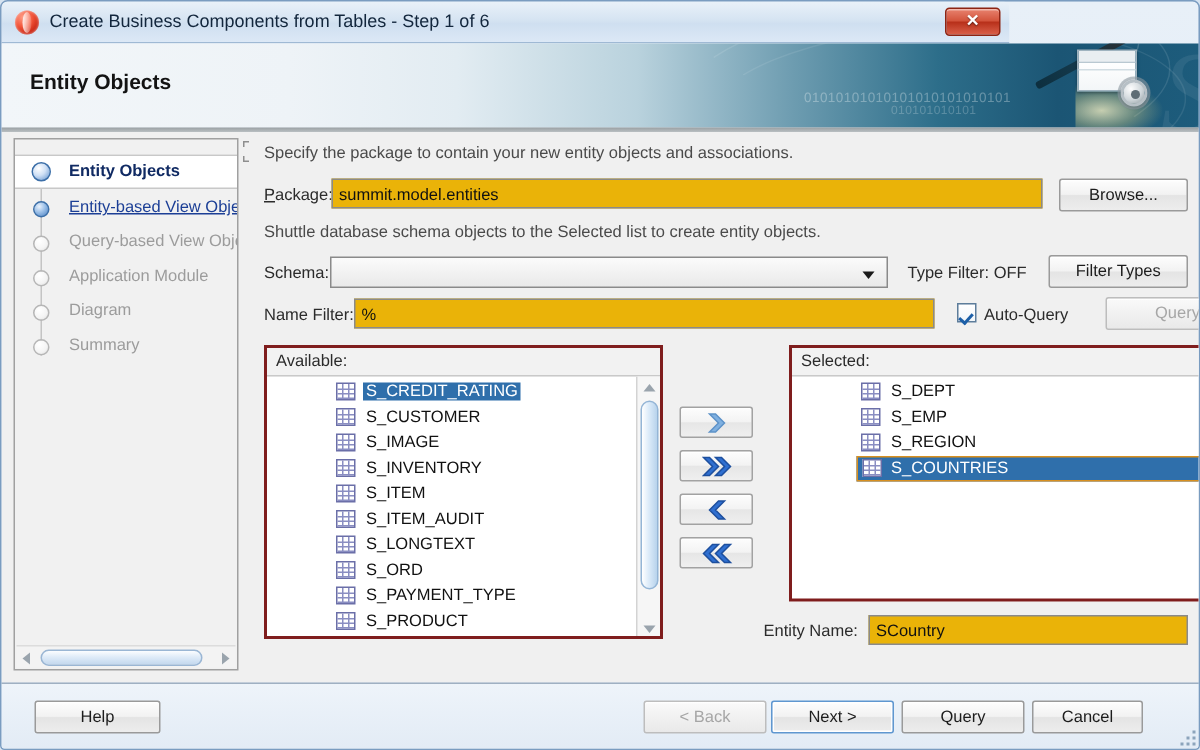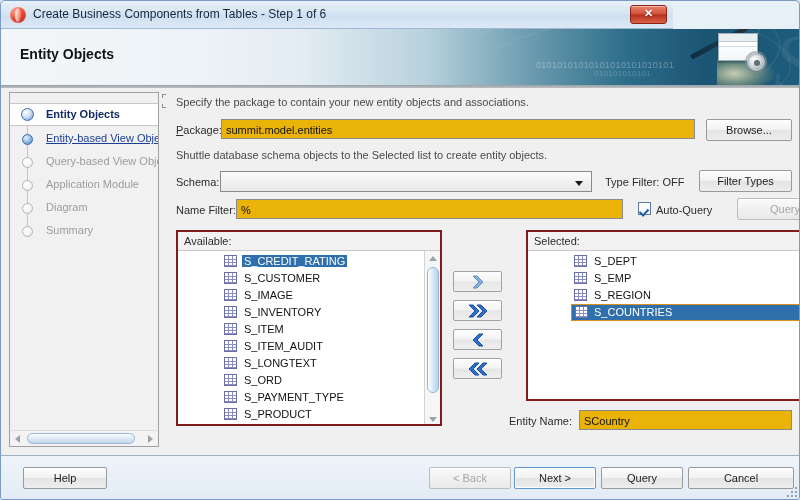--- a/index.html
+++ b/index.html
@@ -556,21 +556,21 @@
 
     </div>
   </div>
 
   <div id="btmline"></div>
   <div id="btmbar">
     <div class="btn" style="left:22px; top:11px; width:84px">Help</div>
     <div class="btn disabled" style="left:428px; top:11px; width:82px">&lt; Back</div>
     <div class="btn default" style="left:513px; top:11px; width:82px">Next &gt;</div>
     <div class="btn" style="left:600px; top:11px; width:82px">Query</div>
-    <div class="btn" style="left:687px; top:11px; width:106px">Cancel</div>
+    <div class="btn" style="left:687px; top:11px; width:74px">Cancel</div>
     <div id="resize-grip">
       <i style="left:9px;top:9px"></i>
         <i style="left:5px;top:9px"></i>
         <i style="left:9px;top:5px"></i>
       <i style="left:1px;top:9px"></i>
         <i style="left:5px;top:5px"></i>
         <i style="left:9px;top:1px"></i>
     </div>
   </div>
 

